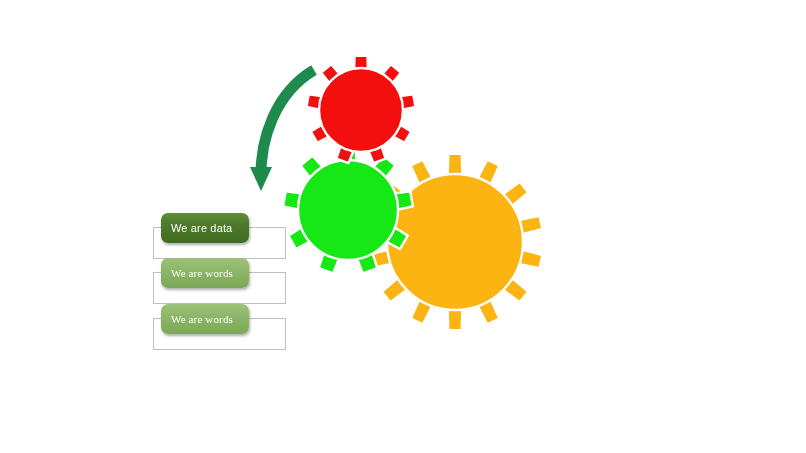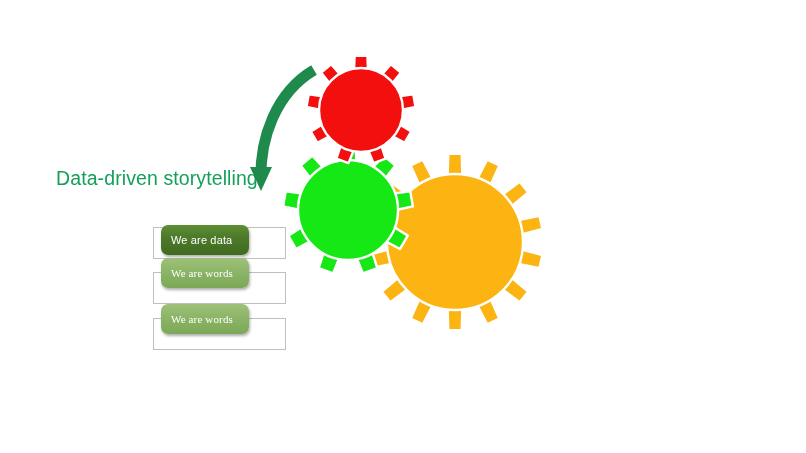--- a/index.html
+++ b/index.html
@@ -79,33 +79,31 @@
     align-items: center;
     padding-left: 10px;
     color: #ffffff;
     font-size: 11px;
     letter-spacing: 0.15px;
     white-space: nowrap;
     box-shadow: 1px 2px 3px rgba(0,0,0,0.32);
   }
   .callout-chip.tone-dark {
     background: linear-gradient(to bottom, #5d8f34 0%, #4d7a2a 40%, #3f6b1f 100%);
-    margin-top: 12px;
   }
   .callout-chip.tone-light {
     background: linear-gradient(to bottom, #9dc178 0%, #8cb567 45%, #7ba856 100%);
     font-family: Liberation Serif, serif;
   }
 </style>
 </head>
 <body>
 
 <div id="slide">
 
-  <div id="slide-title">Data-driven storytelling</div>
 
   <div id="gear-graphic">
     <svg viewBox="0 0 300 300" xmlns="http://www.w3.org/2000/svg">
 
       <g>
         <g id="orange-teeth">
             <polygon points="192.61,131.41 193.26,108.86 206.74,108.86 207.39,131.41" fill="#fcb412" stroke="#ffffff" stroke-width="2.4" stroke-linejoin="round"></polygon>
             <polygon points="221.80,134.70 232.17,114.66 244.31,120.51 235.11,141.12" fill="#fcb412" stroke="#ffffff" stroke-width="2.4" stroke-linejoin="round"></polygon>
             <polygon points="246.67,150.33 264.71,136.78 273.11,147.31 255.88,161.89" fill="#fcb412" stroke="#ffffff" stroke-width="2.4" stroke-linejoin="round"></polygon>
             <polygon points="262.30,175.20 284.43,170.82 287.43,183.96 265.59,189.61" fill="#fcb412" stroke="#ffffff" stroke-width="2.4" stroke-linejoin="round"></polygon>

